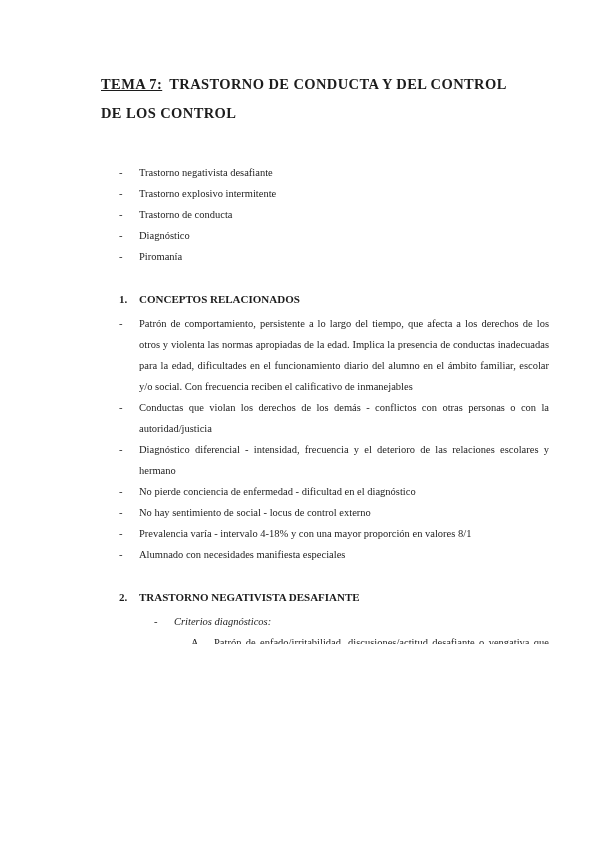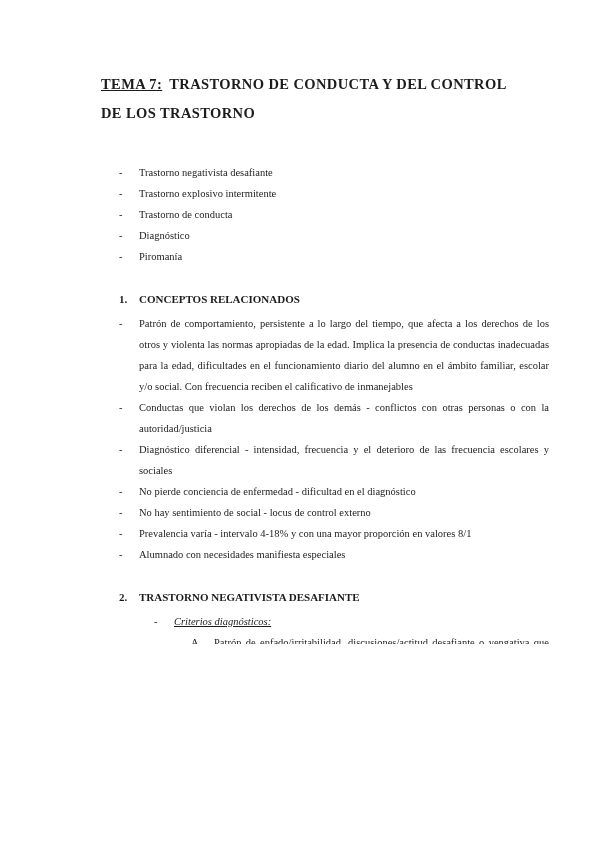--- a/index.html
+++ b/index.html
@@ -51,32 +51,32 @@
     line-height: 21px;
     margin-top: 22px;
     margin-bottom: 3px;
   }
   .section-heading .marker { width: 20px; padding-left: 0; }
   .section-heading.row { padding-left: 18px; }
 
   .criteria {
     font-style: italic;
   }
-  .criteria .txt { text-decoration: underline; }
+  .criteria .txt { }
 
   .intro-list { margin-bottom: 0; }
 </style>
 </head>
 <body>
 
 <div class="page">
 
   <div class="title">
     <span class="u">TEMA 7:</span><span>TRASTORNO DE CONDUCTA Y DEL CONTROL</span><br>
-    <span>DE LOS TRASTORNO</span>
+    <span>DE LOS CONTROL</span>
   </div>
 
   <div class="intro-list">
     <div class="row body-size l1">
       <span class="marker">-</span>
       <span class="txt">Trastorno negativista desafiante</span>
     </div>
     <div class="row body-size l1">
       <span class="marker">-</span>
       <span class="txt">Trastorno explosivo intermitente</span>
@@ -104,21 +104,21 @@
     <div class="row body-size l1">
       <span class="marker">-</span>
       <span class="txt just">Patrón de comportamiento, persistente a lo largo del tiempo, que afecta a los derechos de los otros y violenta las normas apropiadas de la edad. Implica la presencia de conductas inadecuadas para la edad, dificultades en el funcionamiento diario del alumno en el ámbito familiar, escolar y/o social. Con frecuencia reciben el calificativo de inmanejables</span>
     </div>
     <div class="row body-size l1">
       <span class="marker">-</span>
       <span class="txt just">Conductas que violan los derechos de los demás - conflictos con otras personas o con la autoridad/justicia</span>
     </div>
     <div class="row body-size l1">
       <span class="marker">-</span>
-      <span class="txt just">Diagnóstico diferencial - intensidad, frecuencia y el deterioro de las frecuencia escolares y sociales</span>
+      <span class="txt just">Diagnóstico diferencial - intensidad, frecuencia y el deterioro de las relaciones escolares y hermano</span>
     </div>
     <div class="row body-size l1">
       <span class="marker">-</span>
       <span class="txt">No pierde conciencia de enfermedad - dificultad en el diagnóstico</span>
     </div>
     <div class="row body-size l1">
       <span class="marker">-</span>
       <span class="txt">No hay sentimiento de social - locus de control externo</span>
     </div>
     <div class="row body-size l1">

